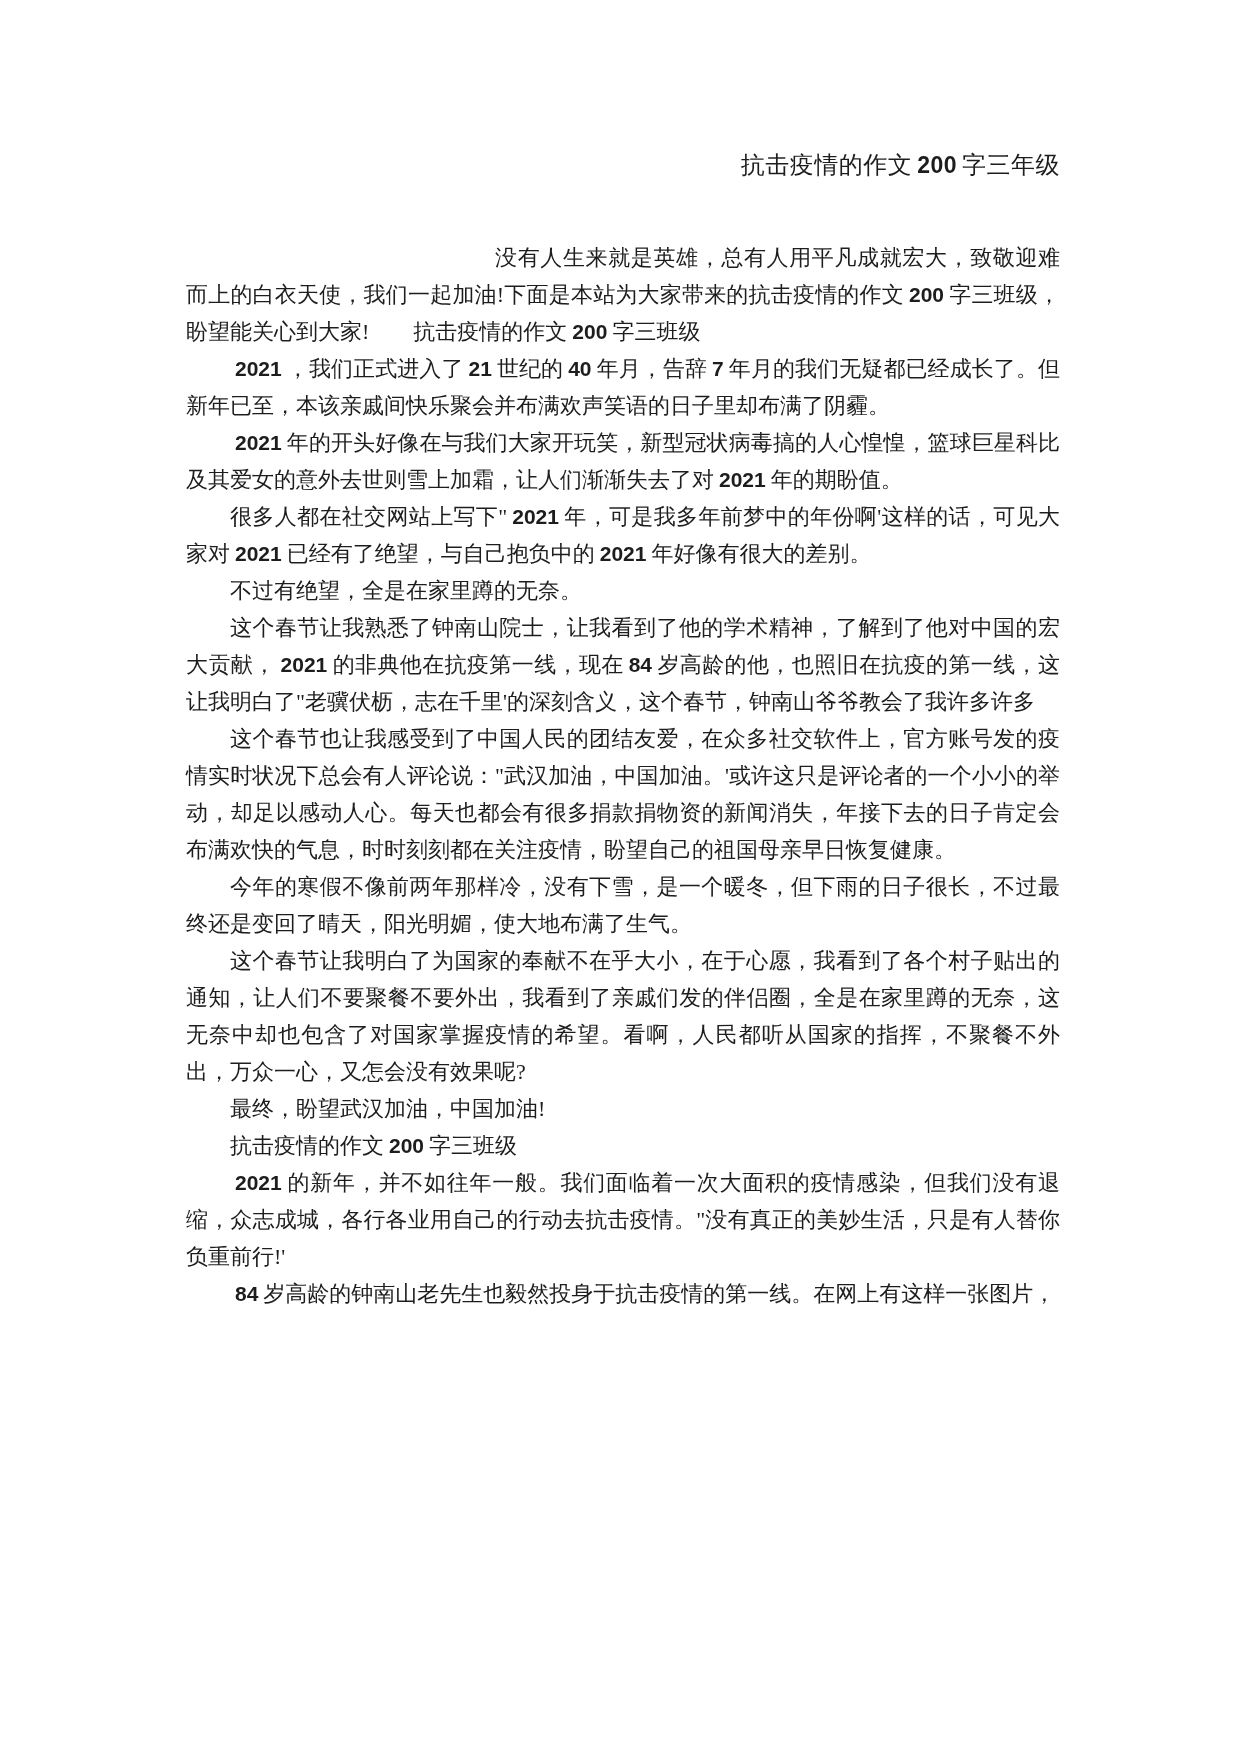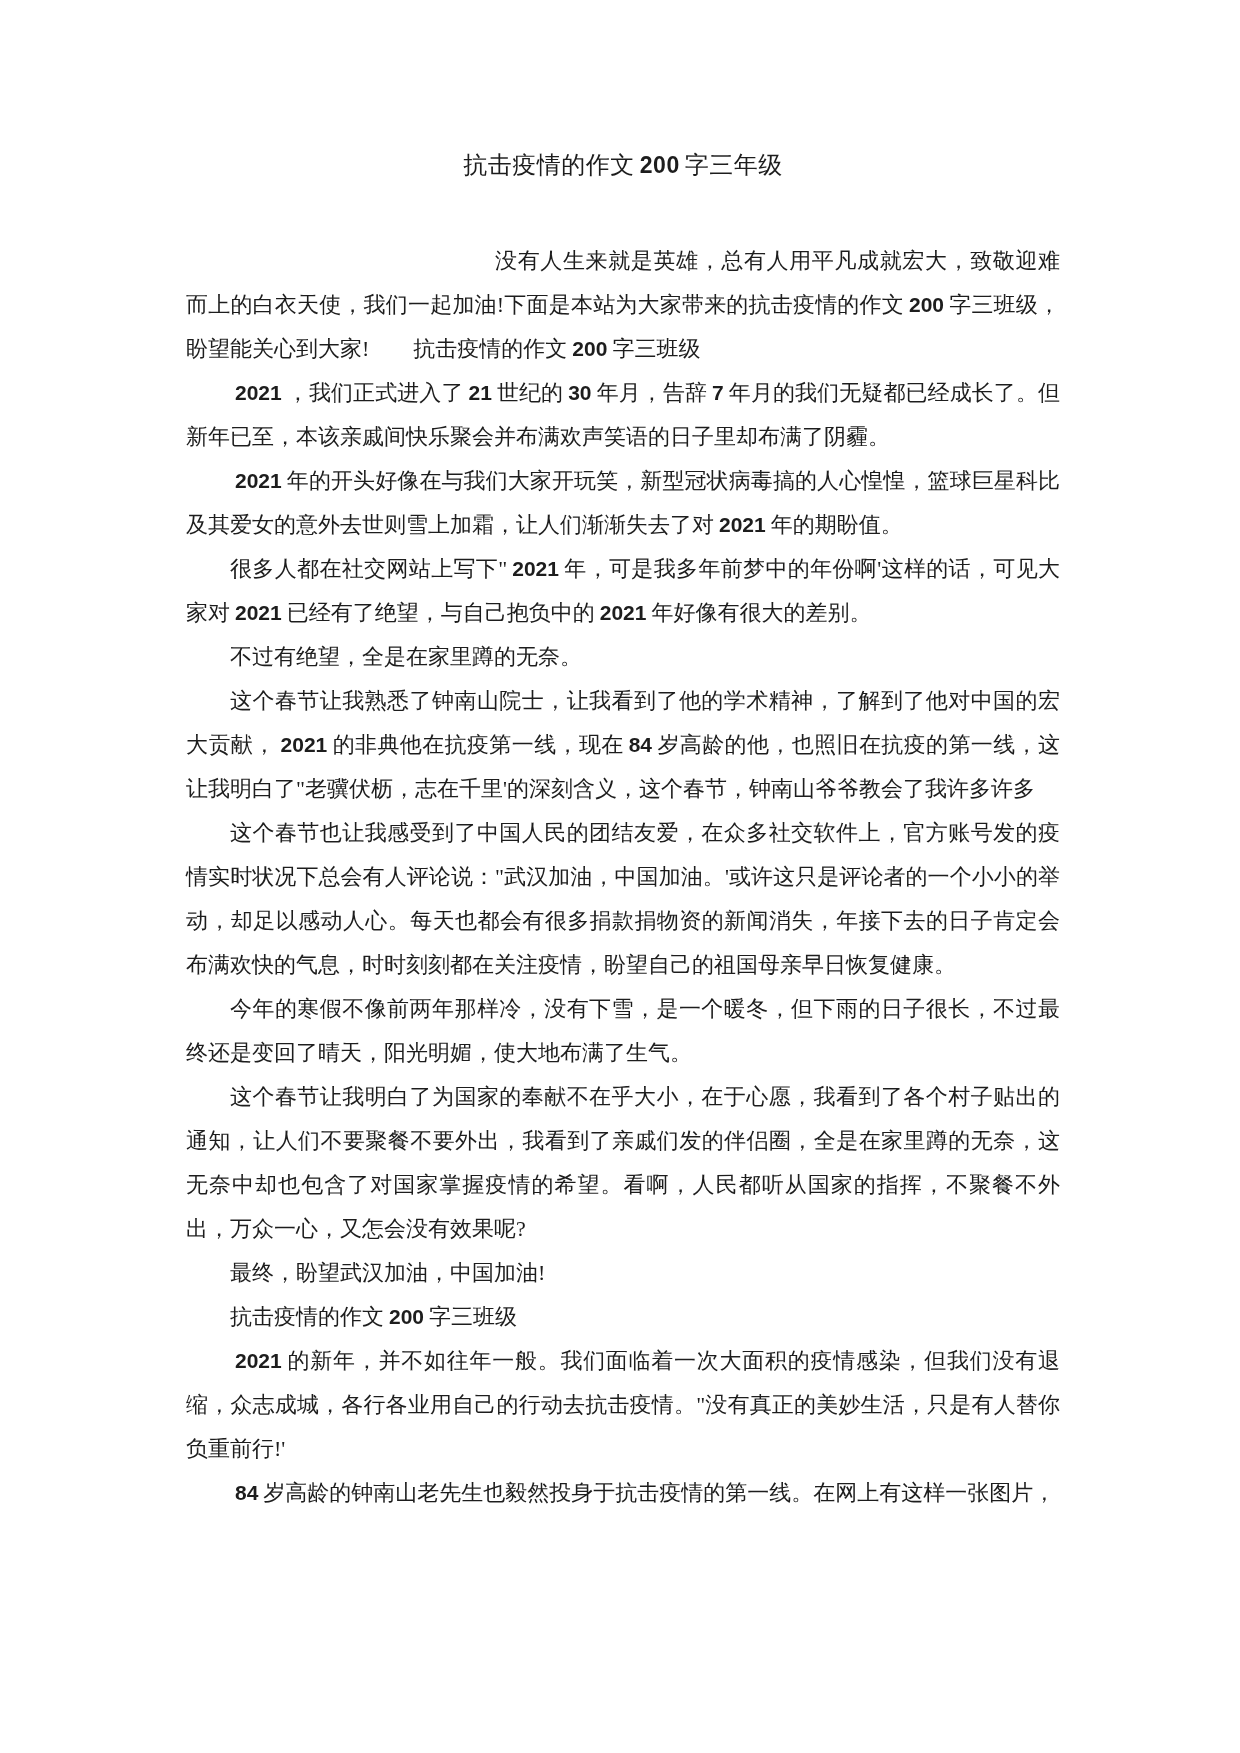--- a/index.html
+++ b/index.html
@@ -24,31 +24,31 @@
     box-sizing: content-box;
     padding-top: 145px;
     margin-left: 186px;
     width: 874px;
   }
   .doc-title {
     margin: 0;
     font-size: 24px;
     font-weight: 400;
     line-height: 40px;
-    text-align: center;
+    text-align: right;
     letter-spacing: 0.5px;
     white-space: nowrap;
   }
   .title-gap {
     height: 54px;
   }
   .para {
     margin: 0;
     font-size: 22px;
-    line-height: 44px;
+    line-height: 37px;
     text-align: justify;
     text-indent: 44px;
     word-break: break-all;
   }
   .para.deep-indent {
     text-indent: 309px;
   }
   
   .num {
     font-family: "Liberation Sans", "DejaVu Sans", sans-serif;
@@ -61,21 +61,21 @@
   }
 </style>
 </head>
 <body>
 
 <div class="page">
   <div class="content">
     <h1 class="doc-title t-text">抗击疫情的作文<span class="num">200</span>字三年级</h1>
     <div class="title-gap"></div>
     <p class="para deep-indent t-text">没有人生来就是英雄，总有人用平凡成就宏大，致敬迎难而上的白衣天使，我们一起加油!下面是本站为大家带来的抗击疫情的作文<span class="num">200</span>字三班级，盼望能关心到大家!　　抗击疫情的作文<span class="num">200</span>字三班级</p>
-    <p class="para t-text"><span class="num">2021</span>，我们正式进入了<span class="num">21</span>世纪的<span class="num">30</span>年月，告辞<span class="num">7</span>年月的我们无疑都已经成长了。但新年已至，本该亲戚间快乐聚会并布满欢声笑语的日子里却布满了阴霾。</p>
+    <p class="para t-text"><span class="num">2021</span>，我们正式进入了<span class="num">21</span>世纪的<span class="num">40</span>年月，告辞<span class="num">7</span>年月的我们无疑都已经成长了。但新年已至，本该亲戚间快乐聚会并布满欢声笑语的日子里却布满了阴霾。</p>
     <p class="para t-text"><span class="num">2021</span>年的开头好像在与我们大家开玩笑，新型冠状病毒搞的人心惶惶，篮球巨星科比及其爱女的意外去世则雪上加霜，让人们渐渐失去了对<span class="num">2021</span>年的期盼值。</p>
     <p class="para t-text">很多人都在社交网站上写下"<span class="num">2021</span>年，可是我多年前梦中的年份啊'这样的话，可见大家对<span class="num">2021</span>已经有了绝望，与自己抱负中的<span class="num">2021</span>年好像有很大的差别。</p>
     <p class="para t-text">不过有绝望，全是在家里蹲的无奈。</p>
     <p class="para t-text">这个春节让我熟悉了钟南山院士，让我看到了他的学术精神，了解到了他对中国的宏大贡献，<span class="num">2021</span>的非典他在抗疫第一线，现在<span class="num">84</span>岁高龄的他，也照旧在抗疫的第一线，这让我明白了"老骥伏枥，志在千里'的深刻含义，这个春节，钟南山爷爷教会了我许多许多</p>
     <p class="para t-text">这个春节也让我感受到了中国人民的团结友爱，在众多社交软件上，官方账号发的疫情实时状况下总会有人评论说："武汉加油，中国加油。'或许这只是评论者的一个小小的举动，却足以感动人心。每天也都会有很多捐款捐物资的新闻消失，年接下去的日子肯定会布满欢快的气息，时时刻刻都在关注疫情，盼望自己的祖国母亲早日恢复健康。</p>
     <p class="para t-text">今年的寒假不像前两年那样冷，没有下雪，是一个暖冬，但下雨的日子很长，不过最终还是变回了晴天，阳光明媚，使大地布满了生气。</p>
     <p class="para t-text">这个春节让我明白了为国家的奉献不在乎大小，在于心愿，我看到了各个村子贴出的通知，让人们不要聚餐不要外出，我看到了亲戚们发的伴侣圈，全是在家里蹲的无奈，这无奈中却也包含了对国家掌握疫情的希望。看啊，人民都听从国家的指挥，不聚餐不外出，万众一心，又怎会没有效果呢?</p>
     <p class="para t-text">最终，盼望武汉加油，中国加油!</p>
     <p class="para t-text">抗击疫情的作文<span class="num">200</span>字三班级</p>
     <p class="para t-text"><span class="num">2021</span>的新年，并不如往年一般。我们面临着一次大面积的疫情感染，但我们没有退缩，众志成城，各行各业用自己的行动去抗击疫情。"没有真正的美妙生活，只是有人替你负重前行!'</p>

